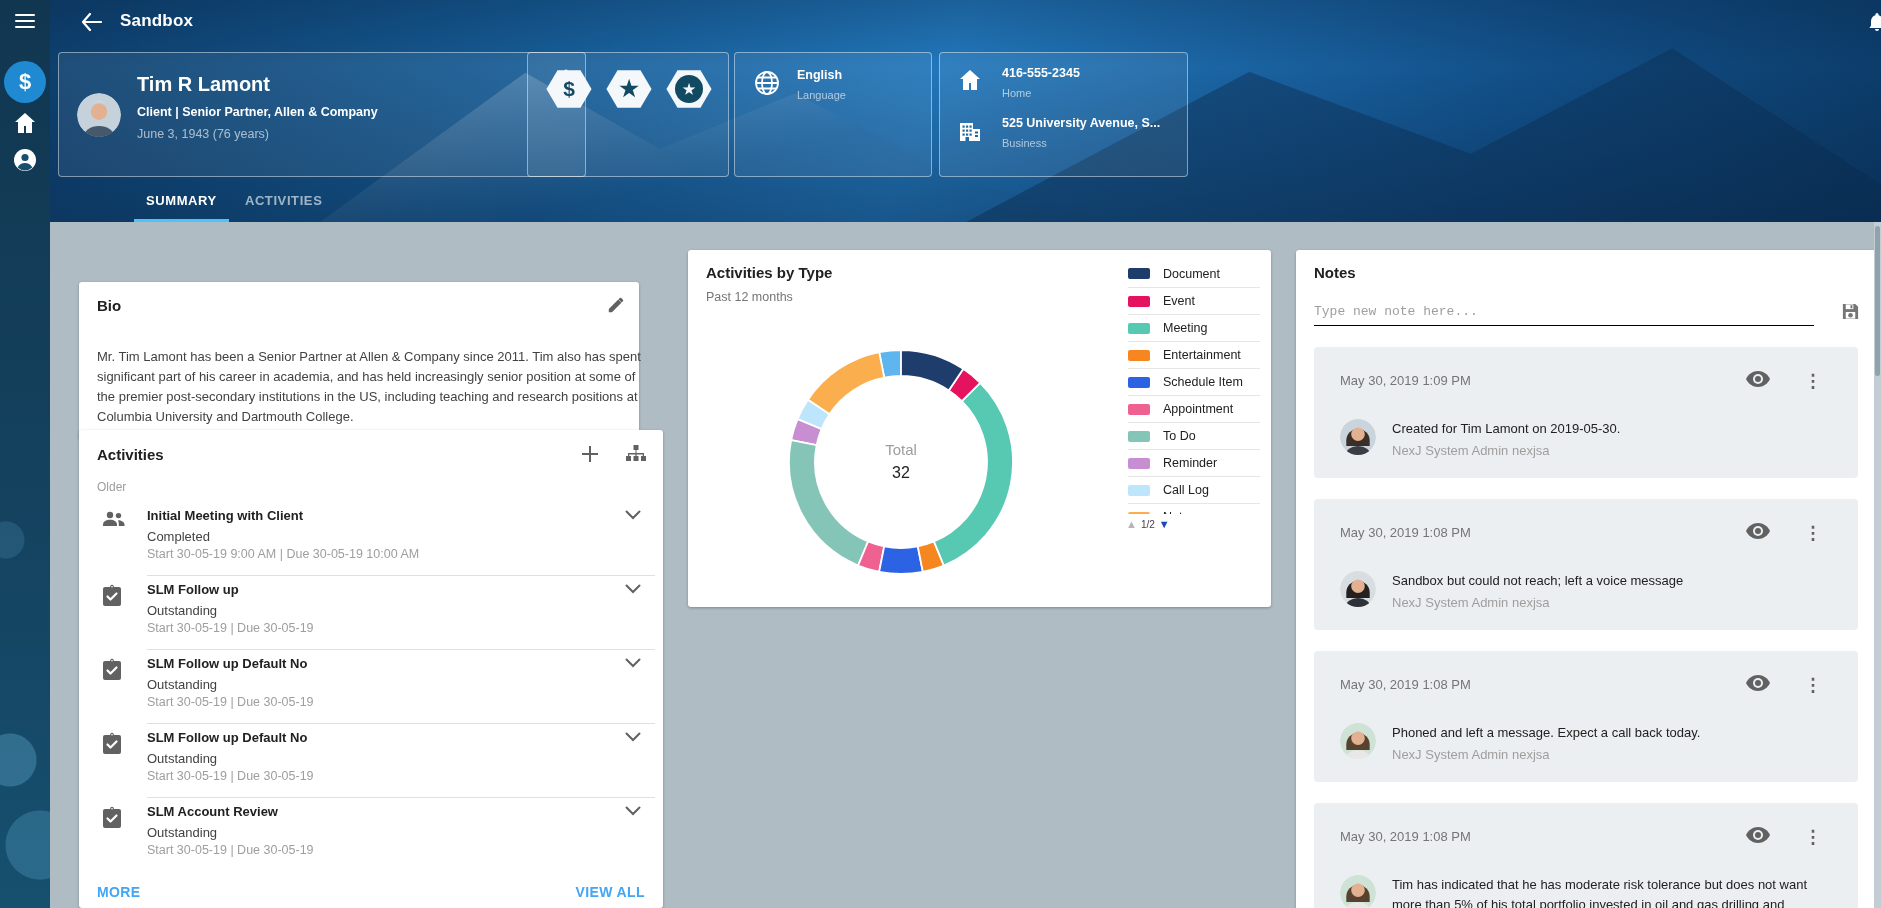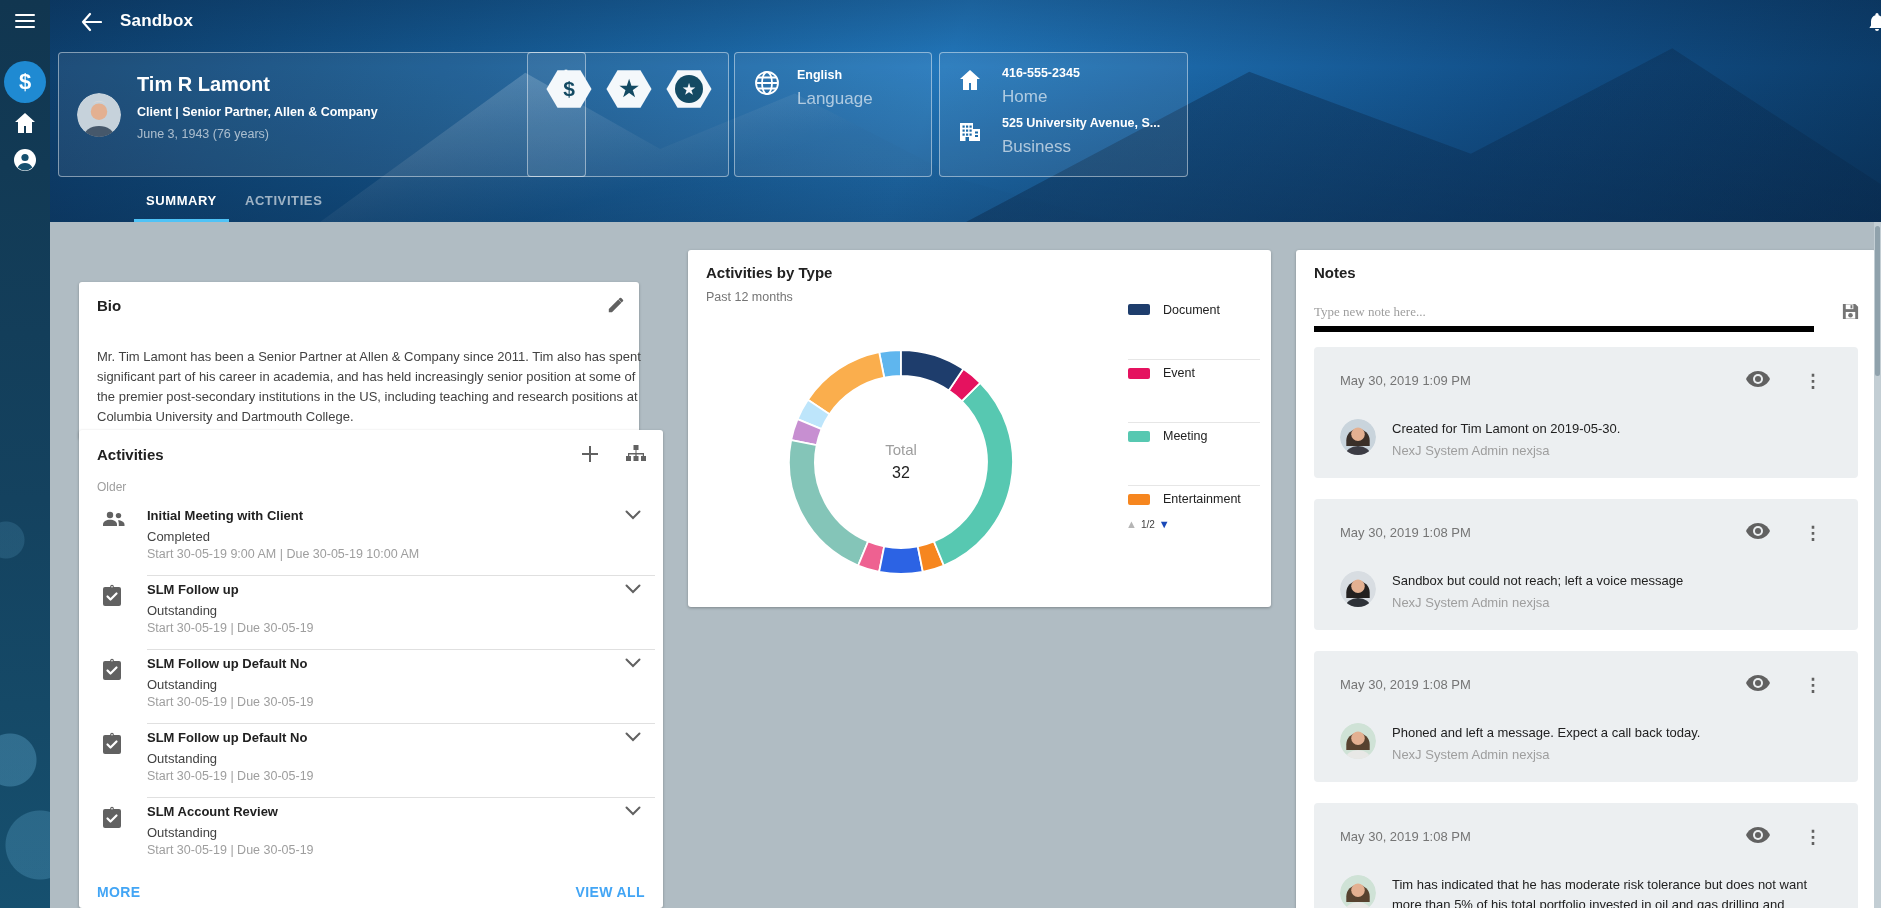--- a/index.html
+++ b/index.html
@@ -55,21 +55,21 @@
   .hexrow{position:absolute;left:18px;top:16px;display:flex;gap:14px;}
   .hex{width:46px;height:40px;background:#f4f8fb;display:flex;align-items:center;justify-content:center;
     clip-path:polygon(25% 3%,75% 3%,99% 50%,75% 97%,25% 97%,1% 50%);color:#134a63;font-weight:bold;cursor:pointer;}
   .hex .g-dollar::before{content:"$";font-size:21px;}
   .hex .g-star::before{content:"\2605";font-size:22px;}
   .hex .g-circ{width:28px;height:28px;border-radius:50%;background:#134a63;display:flex;align-items:center;justify-content:center;}
   .hex .g-circ::before{content:"\2605";color:#f4f8fb;font-size:14px;}
 
   .hc-icon{position:absolute;left:18px;}
   .hc-line1{position:absolute;left:62px;color:#fff;font-size:12.5px;font-weight:bold;}
-  .hc-line2{position:absolute;left:62px;color:rgba(255,255,255,.62);font-size:17px;}
+  .hc-line2{position:absolute;left:62px;color:rgba(255,255,255,.62);font-size:11px;}
 
   .tabs{position:absolute;left:82px;bottom:0;display:flex;z-index:6;}
   .tab{padding:12px 14px 14px;font-size:13px;font-weight:bold;letter-spacing:.6px;
     color:rgba(255,255,255,.60);cursor:pointer;position:relative;}
   .tab.active{color:#fff;}
   .tab.active::after{content:"";position:absolute;left:2px;right:2px;bottom:0;height:3px;background:#4fc3f7;}
 
   
   .content{position:absolute;left:0;top:222px;width:1831px;height:686px;overflow:hidden;}
   .card{position:absolute;background:#fff;border-radius:3px;box-shadow:0 1px 3px rgba(0,0,0,.28);}
@@ -94,35 +94,35 @@
   .act-item .divider{position:absolute;left:68px;right:8px;bottom:0;height:1px;background:#e0e0e0;}
   .act-item:last-child .divider{display:none;}
   .act-foot{position:absolute;left:18px;right:18px;bottom:8px;display:flex;justify-content:space-between;}
   .blue-link{color:#42a5f5;font-size:14px;font-weight:bold;letter-spacing:.4px;cursor:pointer;}
 
   .chart-card{left:638px;top:28px;width:583px;height:357px;}
   .chart-title{position:absolute;left:18px;top:14px;}
   .chart-sub{position:absolute;left:18px;top:40px;font-size:12.5px;color:#757575;}
   .donut{position:absolute;left:93px;top:92px;width:240px;height:240px;}
   .legend{position:absolute;left:440px;top:10px;width:132px;height:254px;overflow:hidden;}
-  .lrow{display:flex;align-items:center;height:27px;box-sizing:border-box;margin-top:36px;}
+  .lrow{display:flex;align-items:center;height:27px;box-sizing:border-box;}
   .lrow + .lrow{border-top:1px solid #e6e6e6;}
   .lswatch{width:22px;height:11px;border-radius:2px;margin-right:13px;flex:none;}
   .llabel{font-size:12.5px;color:#212121;white-space:nowrap;}
   .lpager{position:absolute;left:438px;top:268px;display:flex;align-items:center;font-size:10px;color:#424242;}
   .tri-up{color:#b5b5b5;font-size:11px;margin-right:4px;cursor:pointer;}
   .tri-up::before{content:"\25B2";}
   .tri-down{color:#1a49b8;font-size:11px;margin-left:4px;cursor:pointer;}
   .tri-down::before{content:"\25BC";}
 
   .notes-card{left:1246px;top:28px;width:580px;height:900px;}
   .notes-title{position:absolute;left:18px;top:14px;}
   .note-input{position:absolute;left:18px;top:48px;width:500px;border:none;outline:none;
-    border-bottom:6px solid #000000;font-size:13px;padding:6px 0;color:#424242;background:transparent;
-    font-family:Liberation Serif, serif;}
+    border-bottom:1px solid #000000;font-size:13px;padding:6px 0;color:#424242;background:transparent;
+    font-family:Liberation Mono, monospace;}
   .note-input::placeholder{color:#9e9e9e;}
   .save-ic{position:absolute;right:16px;top:52px;cursor:pointer;}
   .notes-list{position:absolute;left:18px;right:18px;top:97px;}
   .note{position:relative;background:#eceff1;border-radius:4px;height:131px;margin-bottom:21px;}
   .note-time{position:absolute;left:26px;top:26px;font-size:13px;color:#757575;}
   .note-eye{position:absolute;right:88px;top:24px;cursor:pointer;}
   .note-dots{position:absolute;right:36px;top:24px;}
   .note-dots .dots-v{color:#616161;}
   .note-av{position:absolute;left:26px;top:72px;width:36px;height:36px;border-radius:50%;overflow:hidden;}
   .note-text{position:absolute;left:78px;top:72px;right:30px;font-size:13px;color:#212121;line-height:1.5;}

